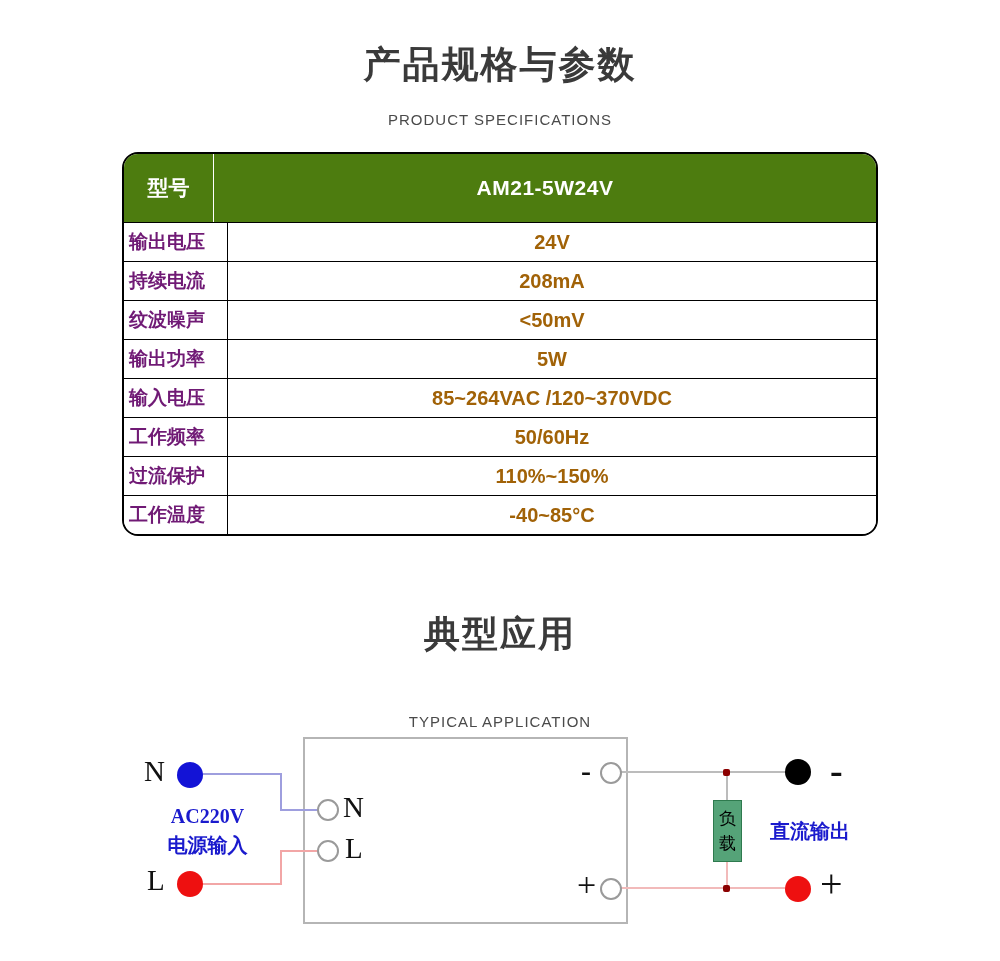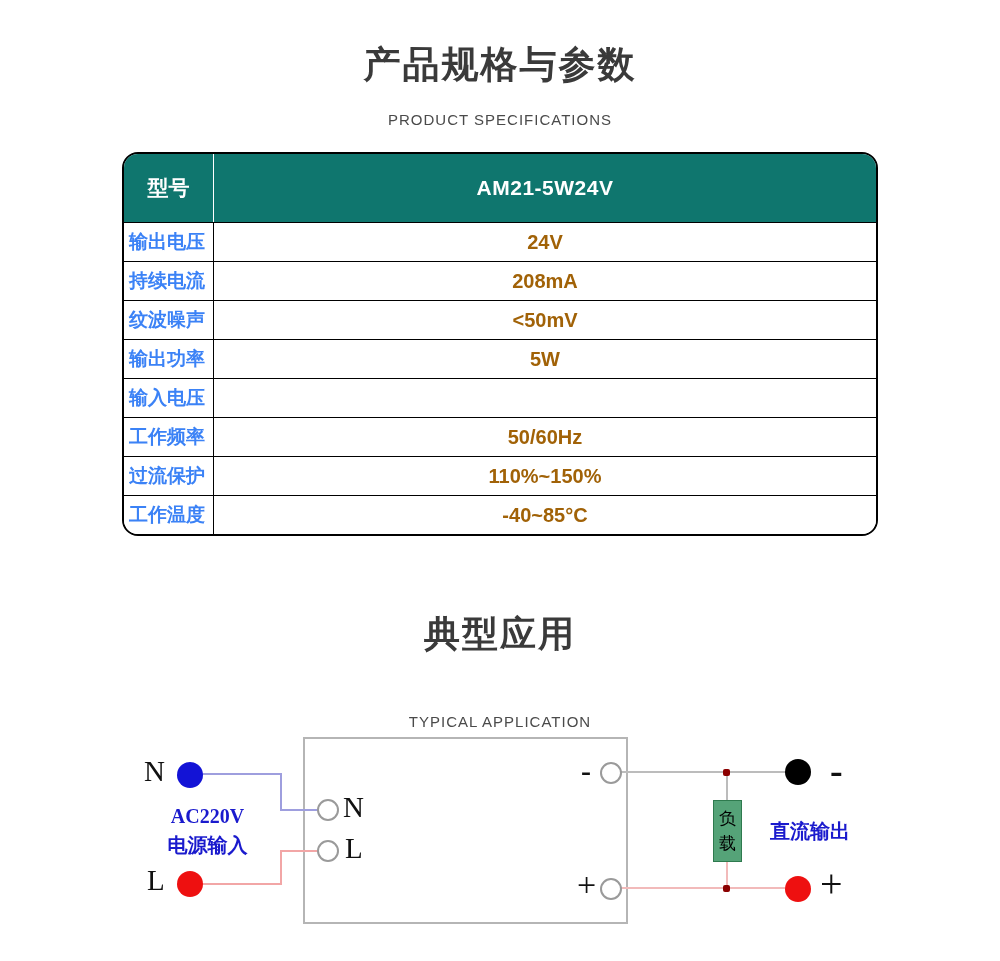--- a/index.html
+++ b/index.html
@@ -13,28 +13,28 @@
   #title1 { top:44px; font-size:37px; }
   #sub1   { top:111px; }
   #title2 { top:613px; font-size:36px; }
   #sub2   { top:666px;margin-top:47px; }
   .sec-sub { position:absolute; left:0; right:0; text-align:center; color:#4a4a4a;
              font-size:15px; letter-spacing:1px; font-weight:400; }
 
   
   .spec-table { position:absolute; top:152px; left:122px; width:756px;
                 border:2px solid #000; border-radius:16px; overflow:hidden; background:#fff; }
-  .spec-header { display:flex; height:68px; background:#0f766e; color:#fff; }
+  .spec-header { display:flex; height:68px; background:#4d7c0f; color:#fff; }
   .spec-header .label-cell { width:90px; display:flex; align-items:center; justify-content:center;
                              font-size:21px; font-weight:bold; border-right:1px solid #fff; }
   .spec-header .value-cell { flex:1; display:flex; align-items:center; justify-content:center;
                              font-size:21px; font-weight:bold; letter-spacing:0.5px; }
   .spec-row { display:flex; height:39px; border-top:1px solid #000; background:#fff; }
-  .spec-row .label-cell { width:90px; border-right:1px solid #000; display:flex; align-items:center;
-                          padding-left:5px; font-size:19px; font-weight:bold; color:#3b82f6; }
+  .spec-row .label-cell { width:104px; border-right:1px solid #000; display:flex; align-items:center;
+                          padding-left:5px; font-size:19px; font-weight:bold; color:#701a75; }
   .spec-row .value-cell { flex:1; display:flex; align-items:center; justify-content:center;
                           font-size:20px; font-weight:600; color:#a16207; }
 
   
   .serif { font-family:"Liberation Serif","DejaVu Serif",serif; }
   .abs { position:absolute; }
   .module-box { position:absolute; left:303px; top:737px; width:325px; height:187px;
                 border:2px solid #b5b5b5; background:#fff; }
   .wire { position:absolute; }
   .dot { position:absolute; width:26px; height:26px; border-radius:50%; }
@@ -74,20 +74,21 @@
     <div class="spec-row">
       <div class="label-cell">纹波噪声</div>
       <div class="value-cell">&lt;50mV</div>
     </div>
     <div class="spec-row">
       <div class="label-cell">输出功率</div>
       <div class="value-cell">5W</div>
     </div>
     <div class="spec-row">
       <div class="label-cell">输入电压</div>
+      <div class="value-cell">85~264VAC /120~370VDC</div>
     </div>
     <div class="spec-row">
       <div class="label-cell">工作频率</div>
       <div class="value-cell">50/60Hz</div>
     </div>
     <div class="spec-row">
       <div class="label-cell">过流保护</div>
       <div class="value-cell">110%~150%</div>
     </div>
     <div class="spec-row">

